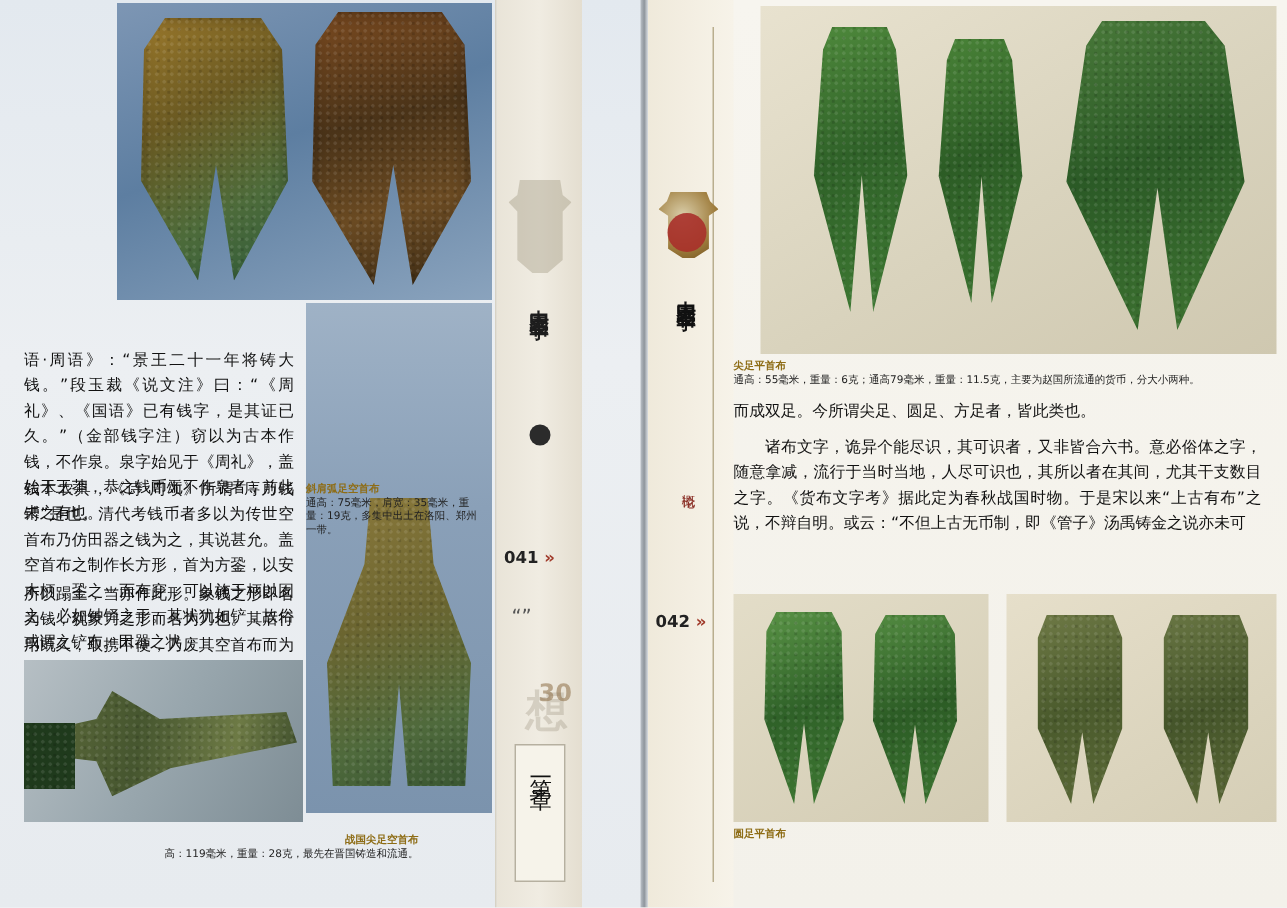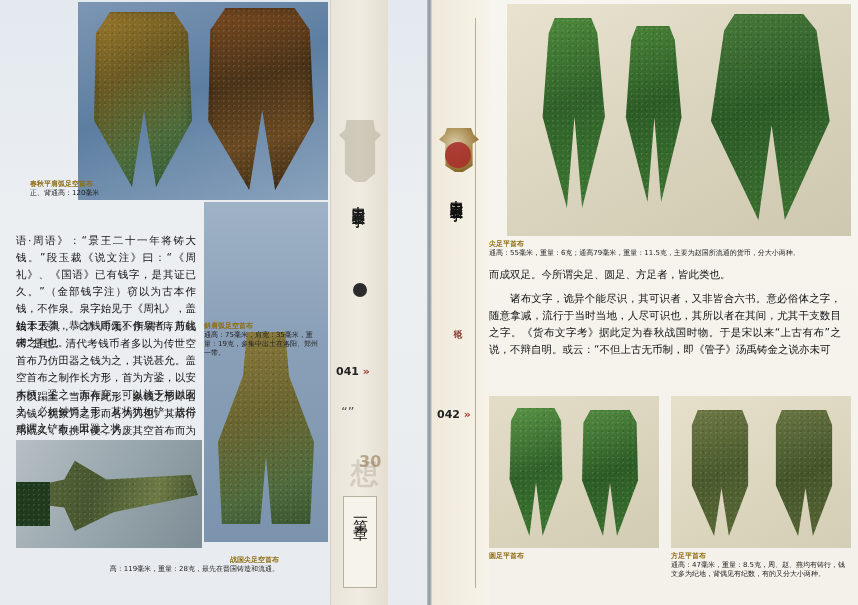--- a/index.html
+++ b/index.html
@@ -174,24 +174,20 @@
       </div>
 
       <div class="coin" style="left:128px; top:6px; width:108px; height:182px;
                   background:linear-gradient(165deg,#7a4a20,#4a3318 40%,#6a4a22 70%,#3b2a14);
                   clip-path: polygon(18% 0%, 82% 0%, 96% 12%, 100% 62%, 64% 100%, 52% 56%, 40% 100%, 2% 62%, 4% 12%);
                   box-shadow: 0 0 12px rgba(0,0,0,0.45) inset;">
         <div class="noise"></div>
       </div>
     </div>
 
-    <div class="cap" style="left:30px; top:180px; width:130px;">
-      <span class="t">春秋平肩弧足空首布</span>
-      <span class="d">正、背通高：120毫米</span>
-    </div>
 
     <div class="body-text" style="left:16px; top:318px; width:180px;">钱本农具，《诗·周颂》所谓“庤乃钱镈”是也。清代考钱币者多以为传世空首布乃仿田器之钱为之，其说甚允。盖空首布之制作长方形，首为方銎，以安木柄，銎之一面有穿，可以施于柄以固之，必如钟铎之于。其状犹如铲，故俗或谓之铲布。田器之状</div>
     <div class="body-text" style="left:16px; top:232px; width:180px;">语·周语》：“景王二十一年将铸大钱。”段玉裁《说文注》曰：“《周礼》、《国语》已有钱字，是其证已久。”（金部钱字注）窃以为古本作钱，不作泉。泉字始见于《周礼》，盖始于王莽，恭之钱币无不作泉者，前此未之有也。</div>
     <div class="body-text" style="left:16px; top:388px; width:180px;">所以蹋土，当亦作此形。象钱之形即名为钱，犹象刀之形而名为刀也。其后行用既久，取携不便，乃废其空首布而为平面，缺其钟于形之足</div>
 
     <div class="photo" style="left:204px; top:202px; width:124px; height:340px;
                 background:linear-gradient(180deg,#9fb2c6,#8aa0b8 40%,#7b93ad);">
       <div class="coin" style="left:14px; top:130px; width:96px; height:200px;
                   background:linear-gradient(160deg,#8c7a3c,#6b6530 40%,#4f6a3c 75%,#35522f);
                   clip-path: polygon(30% 0%, 70% 0%, 74% 22%, 100% 55%, 96% 96%, 56% 96%, 50% 62%, 44% 96%, 4% 96%, 0% 55%, 26% 22%);">
@@ -317,19 +313,15 @@
                   background:linear-gradient(160deg,#6a7744,#45552a 50%,#586635);
                   clip-path: polygon(20% 0%,80% 0%,88% 12%,88% 60%,62% 100%,52% 62%,42% 100%,12% 60%,12% 12%);">
         <div class="noise"></div>
       </div>
     </div>
 
     <div class="cap" style="left:60px; top:552px; width:168px;">
       <span class="t">圆足平首布</span>
     </div>
 
-    <div class="cap" style="left:242px; top:552px; width:180px;">
-      <span class="t">方足平首布</span>
-      <span class="d">通高：47毫米，重量：8.5克，周、赵、燕均有铸行，钱文多为纪地，背偶见有纪数，有的又分大小两种。</span>
-    </div>
   </div>
 
 </div>
 
 </body></html>

